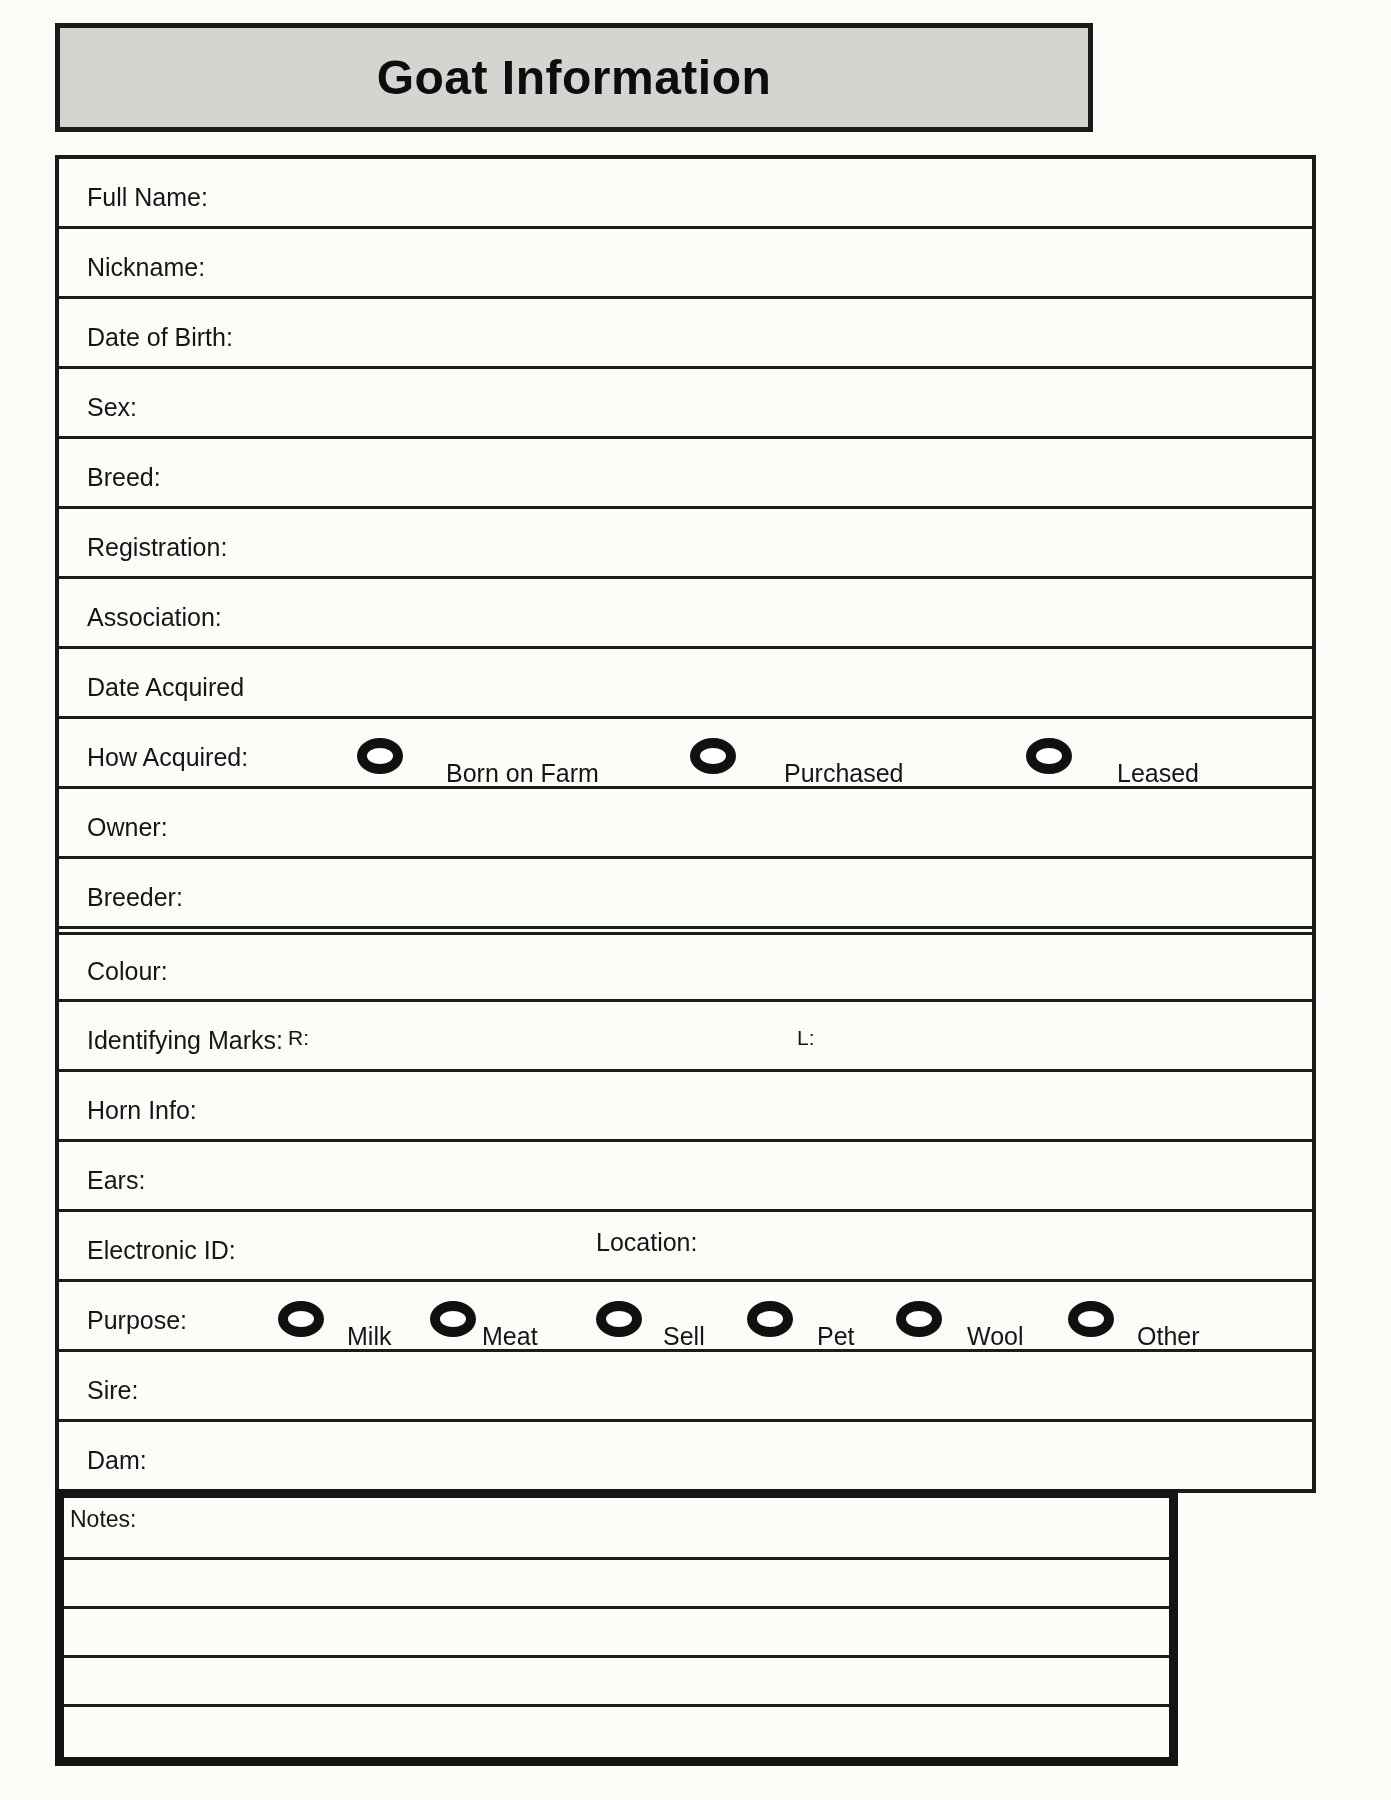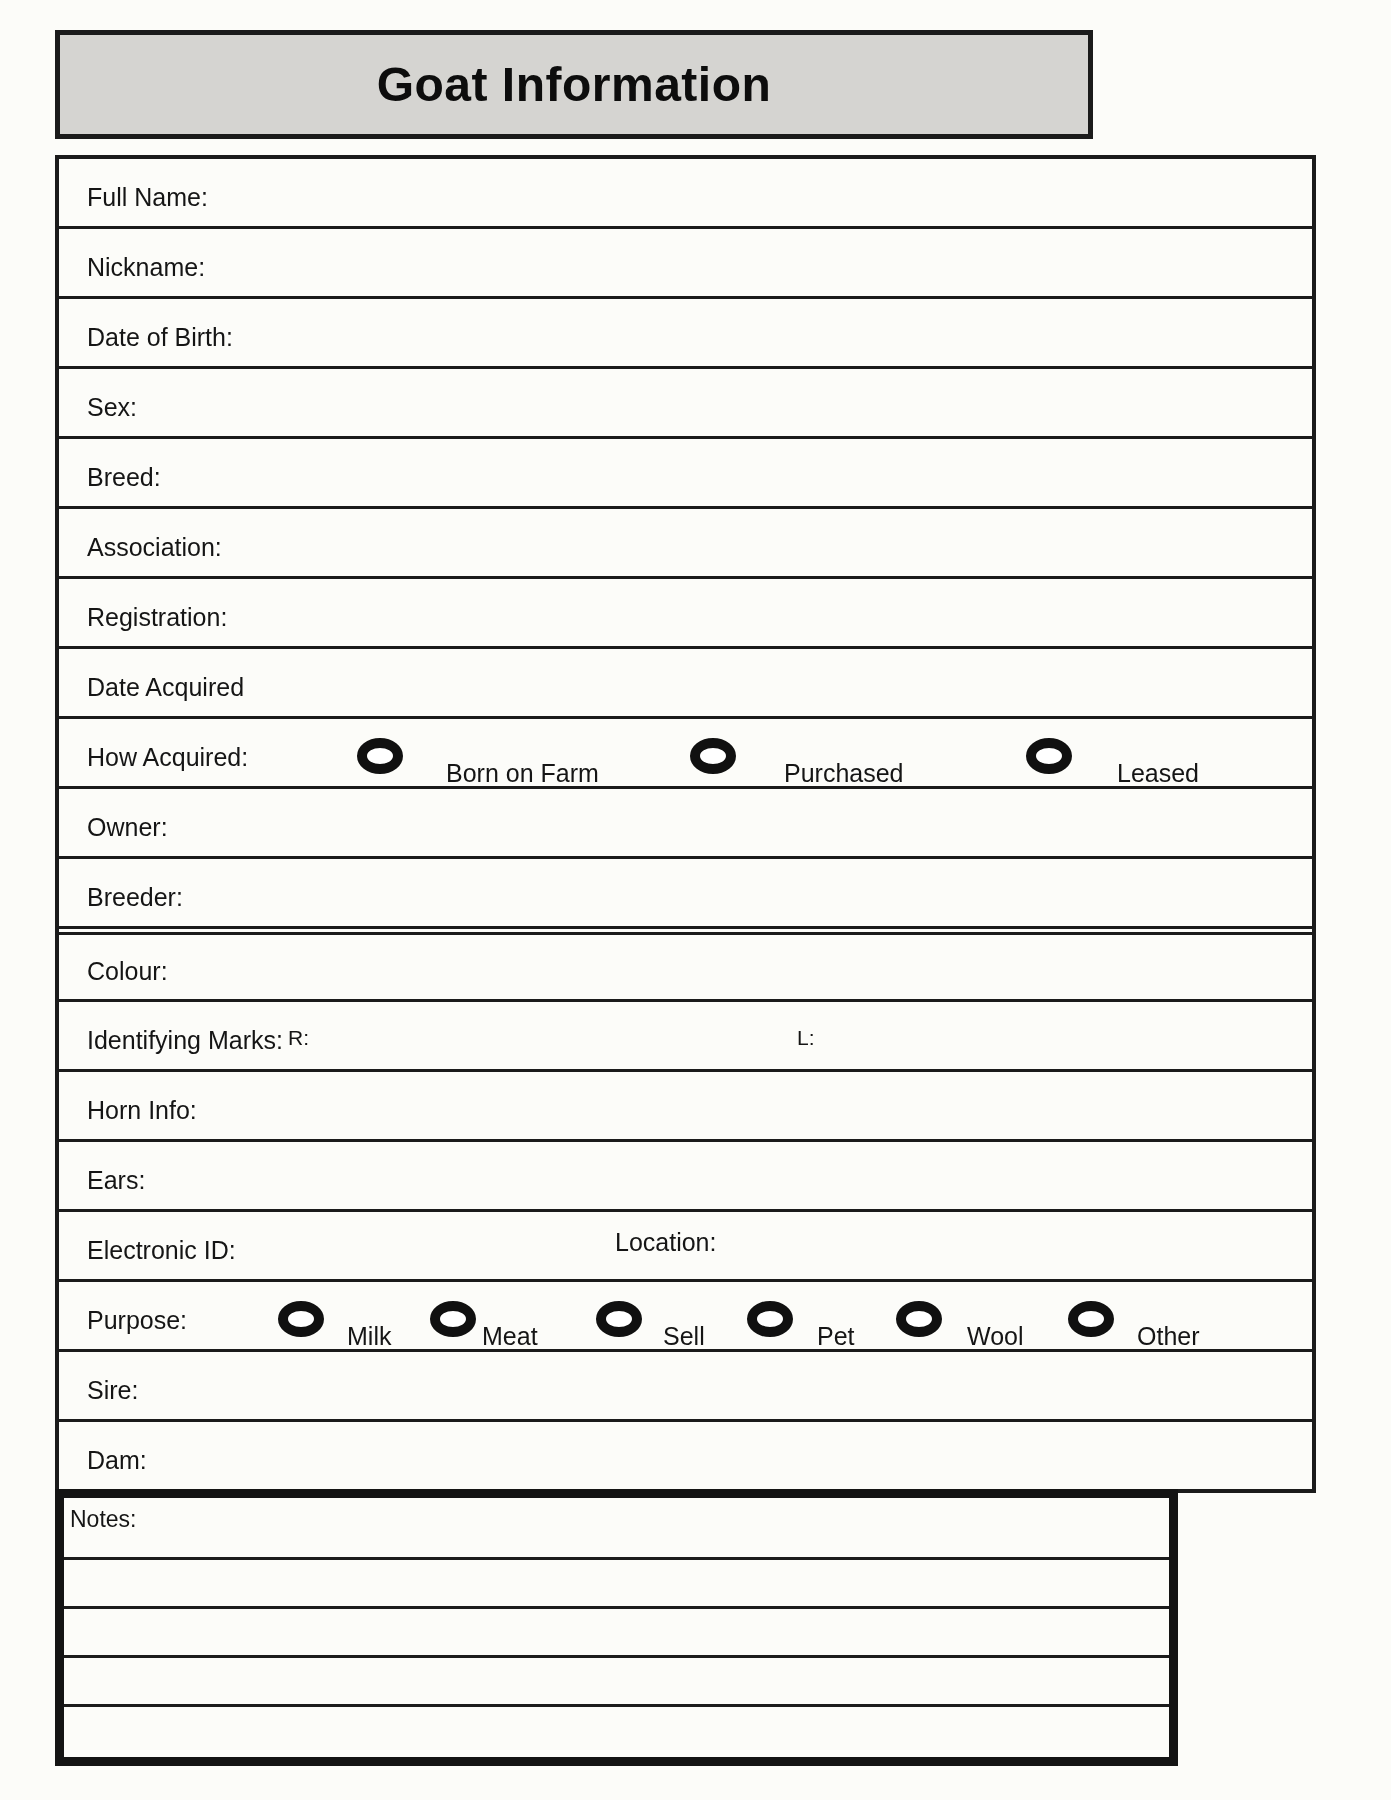--- a/index.html
+++ b/index.html
@@ -12,21 +12,21 @@
   .page{
     position:relative;
     width:1391px;height:1800px;
     background:var(--page-bg);
     font-family:"Liberation Sans", sans-serif;
     color:var(--text);
     overflow:hidden;
   }
   
   .title-box{
-    position:absolute;left:55px;top:30px;width:1038px;height:109px;
+    position:absolute;left:55px;top:23px;width:1038px;height:109px;
     box-sizing:border-box;border:5px solid var(--line);
     background:#fffffd;
   }
   .title-inner{
     width:100%;height:100%;background:var(--header-bg);
     display:flex;align-items:center;justify-content:center;
   }
   .title-text{
     font-size:48px;font-weight:700;letter-spacing:.5px;color:#0d0d0d;
   }
@@ -114,25 +114,25 @@
 
     <div class="row">
       <span class="lbl">Sex:</span>
     </div>
 
     <div class="row">
       <span class="lbl">Breed:</span>
     </div>
 
     <div class="row">
+      <span class="lbl">Registration:</span>
+    </div>
+
+    <div class="row">
       <span class="lbl">Association:</span>
-    </div>
-
-    <div class="row">
-      <span class="lbl">Registration:</span>
     </div>
 
     <div class="row">
       <span class="lbl">Date Acquired</span>
     </div>
 
     <div class="row">
       <span class="lbl">How Acquired:</span>
       <span class="radio" style="left:298px"></span>
       <span class="opt" style="left:387px">Born on Farm</span>
@@ -163,21 +163,21 @@
     <div class="row">
       <span class="lbl">Horn Info:</span>
     </div>
 
     <div class="row">
       <span class="lbl">Ears:</span>
     </div>
 
     <div class="row">
       <span class="lbl">Electronic ID:</span>
-      <span class="opt" style="left:556px;margin-top:-4px">Location:</span>
+      <span class="opt" style="left:537px;margin-top:-4px">Location:</span>
     </div>
 
     <div class="row">
       <span class="lbl">Purpose:</span>
       <span class="radio" style="left:219px"></span>
       <span class="opt" style="left:288px">Milk</span>
       <span class="radio" style="left:371px"></span>
       <span class="opt" style="left:423px">Meat</span>
       <span class="radio" style="left:537px"></span>
       <span class="opt" style="left:604px">Sell</span>

